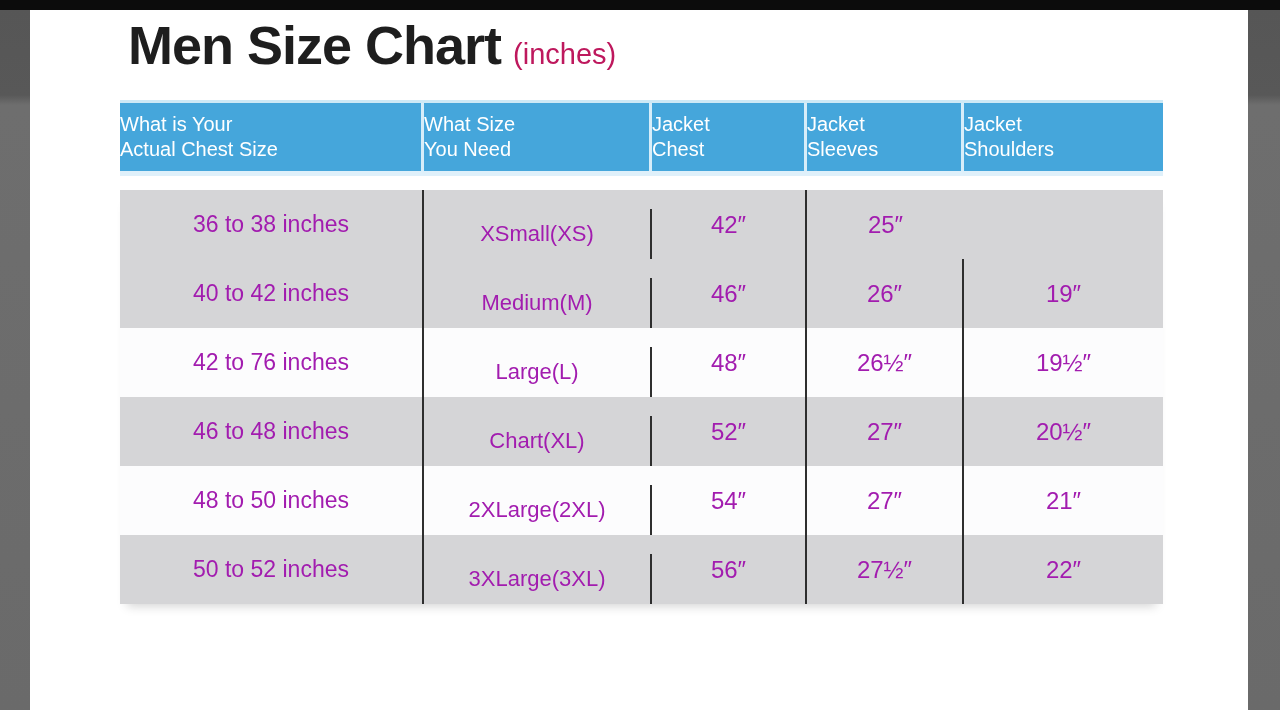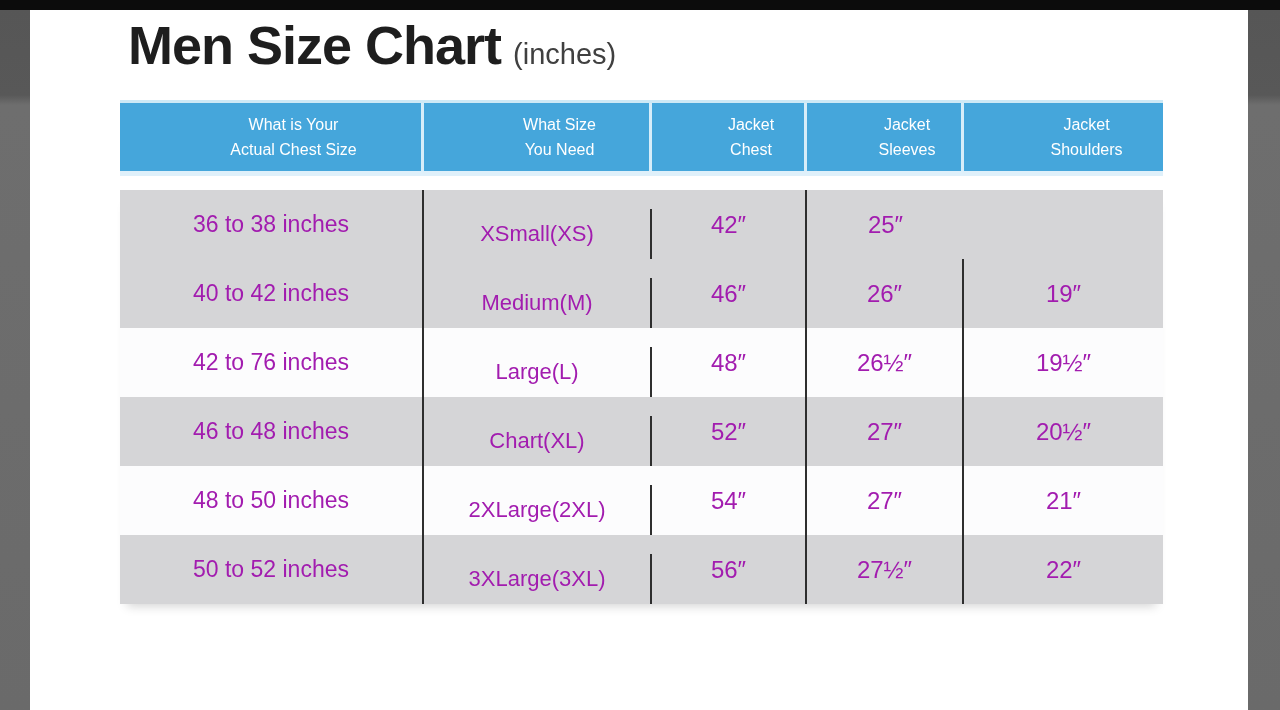--- a/index.html
+++ b/index.html
@@ -7,33 +7,33 @@
     position:relative;width:1280px;height:710px;overflow:hidden;
     background:#ffffff;font-family:"Liberation Sans",sans-serif;padding-left:43px;
   }
   .topbar{position:absolute;left:0;top:0;width:1280px;height:10px;background:var(--top-bar,#0c0c0c);}
   .sidebar{position:absolute;top:10px;height:700px;background:linear-gradient(to bottom,#565656 0px,#585858 85px,#6e6e6e 95px,#6a6a6a 100%);}
   .sidebar.left{left:0;width:30px;}
   .sidebar.right{left:1248px;width:32px;}
 
   .title-wrap{position:absolute;left:128px;top:16px;display:flex;align-items:baseline;white-space:nowrap;}
   .title{font-size:54px;line-height:58px;font-weight:700;letter-spacing:-1px;color:#1e1e1e;}
-  .title-suffix{font-size:29px;font-weight:400;color:#404040;margin-left:12px;letter-spacing:0;}
+  .title-suffix{font-size:29px;font-weight:400;color:#be185d;margin-left:12px;letter-spacing:0;}
 
   .thead{
     position:absolute;left:120px;top:100px;width:1043px;height:76px;box-sizing:border-box;
     display:grid;grid-template-columns:304px 228px 155px 157px 199px;
     border-top:3px solid #cde9f6;border-bottom:5px solid #dff0fa;
     background:var(--header-bg,#45a6db);
   }
   .th{
     box-sizing:border-box;background:var(--header-bg,#45a6db);
     border-right:3px solid #d6edf9;
-    display:flex;flex-direction:column;align-items:center;justify-content:center;
-    color:#ffffff;font-size:16px;line-height:25px;font-weight:400;text-align:center;margin-left:46px;
+    display:flex;flex-direction:column;align-items:flex-start;justify-content:center;
+    color:#ffffff;font-size:20px;line-height:25px;font-weight:400;text-align:center;
   }
   .th:last-child{border-right:none;}
 
   .tbody{
     position:absolute;left:120px;top:190px;width:1043px;
     box-shadow:0 9px 10px -7px rgba(0,0,0,0.18);
   }
   .tr{
     display:grid;grid-template-columns:304px 228px 155px 157px 199px;height:69px;
   }

